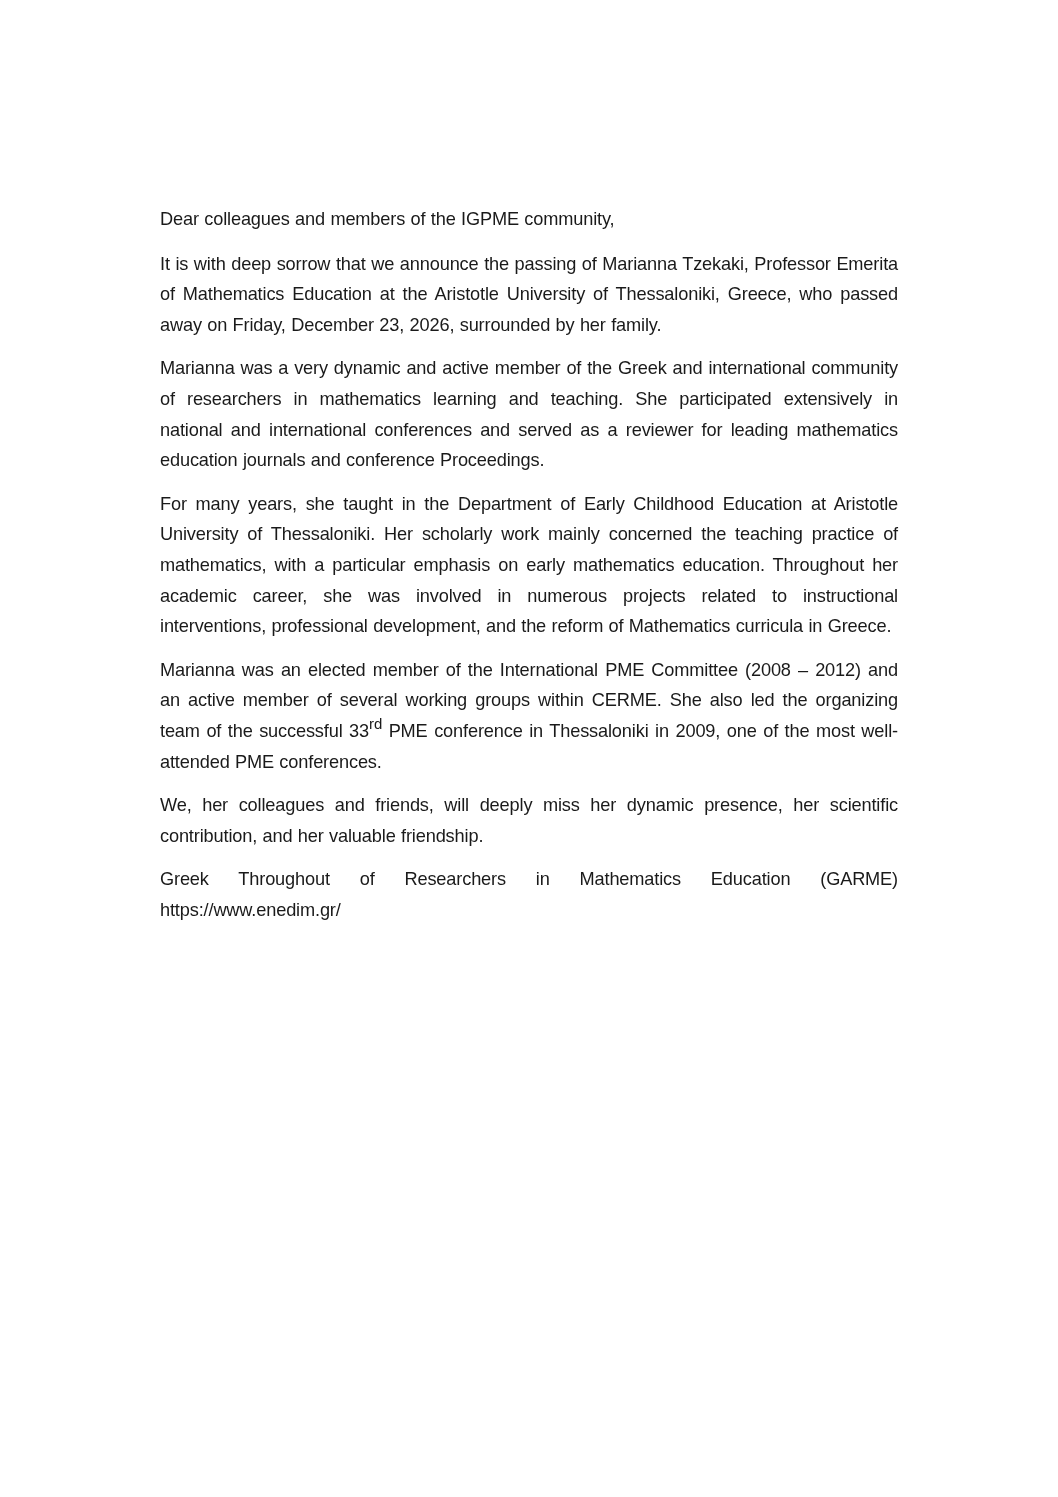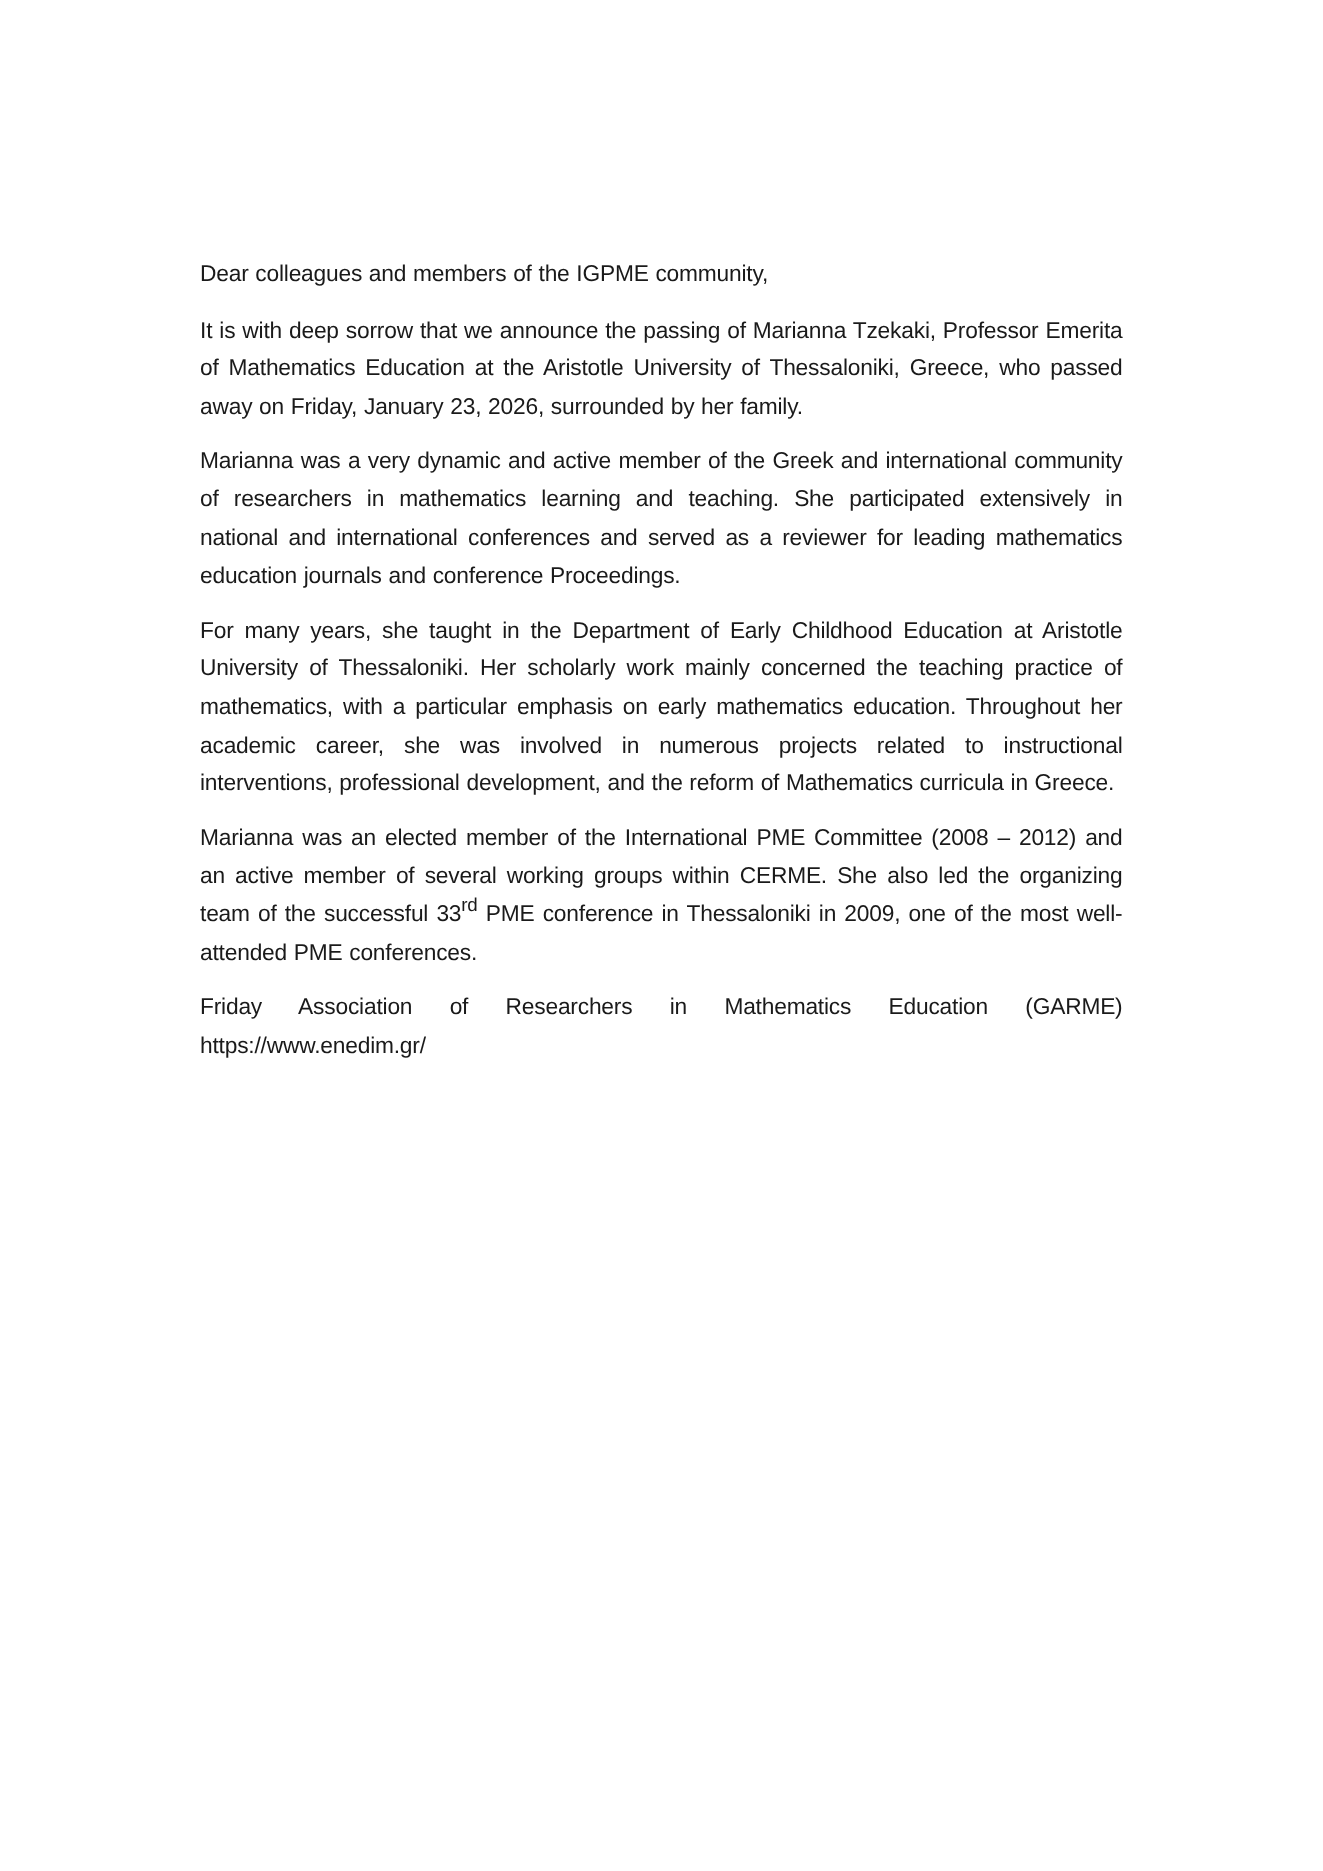--- a/index.html
+++ b/index.html
@@ -52,26 +52,27 @@
       line-height: 0;
       vertical-align: 8px;
     }
   </style>
 </head>
 <body>
 
 <div class="page">
   <p class="para salutation">Dear colleagues and members of the IGPME community,</p>
 
-  <p class="para">It is with deep sorrow that we announce the passing of Marianna Tzekaki, Professor Emerita of Mathematics Education at the Aristotle University of Thessaloniki, Greece, who passed away on Friday, January 23, 2026, surrounded by her family.</p>
+  <p class="para">It is with deep sorrow that we announce the passing of Marianna Tzekaki, Professor Emerita of Mathematics Education at the Aristotle University of Thessaloniki, Greece, who passed away on Friday, December 23, 2026, surrounded by her family.</p>
 
   <p class="para">Marianna was a very dynamic and active member of the Greek and international community of researchers in mathematics learning and teaching. She participated extensively in national and international conferences and served as a reviewer for leading mathematics education journals and conference Proceedings.</p>
 
   <p class="para">For many years, she taught in the Department of Early Childhood Education at Aristotle University of Thessaloniki. Her scholarly work mainly concerned the teaching practice of mathematics, with a particular emphasis on early mathematics education. Throughout her academic career, she was involved in numerous projects related to instructional interventions, professional development, and the reform of Mathematics curricula in Greece.</p>
 
   <p class="para"><span>Marianna was an elected member of the International PME Committee (2008 – 2012) and an active member of several working groups within CERME. She also led the organizing team of the successful 33</span><sup>rd</sup><span> PME conference in Thessaloniki in 2009, one of the most well-attended PME conferences.</span></p>
 
+  <p class="para">We, her colleagues and friends, will deeply miss her dynamic presence, her scientific contribution, and her valuable friendship.</p>
 
   <p class="para signature">
-    <span class="sig-line">Friday Association of Researchers in Mathematics Education (GARME)</span>
+    <span class="sig-line">Greek Throughout of Researchers in Mathematics Education (GARME)</span>
     <span class="sig-url">https://www.enedim.gr/</span>
   </p>
 </div>
 
 </body></html>

